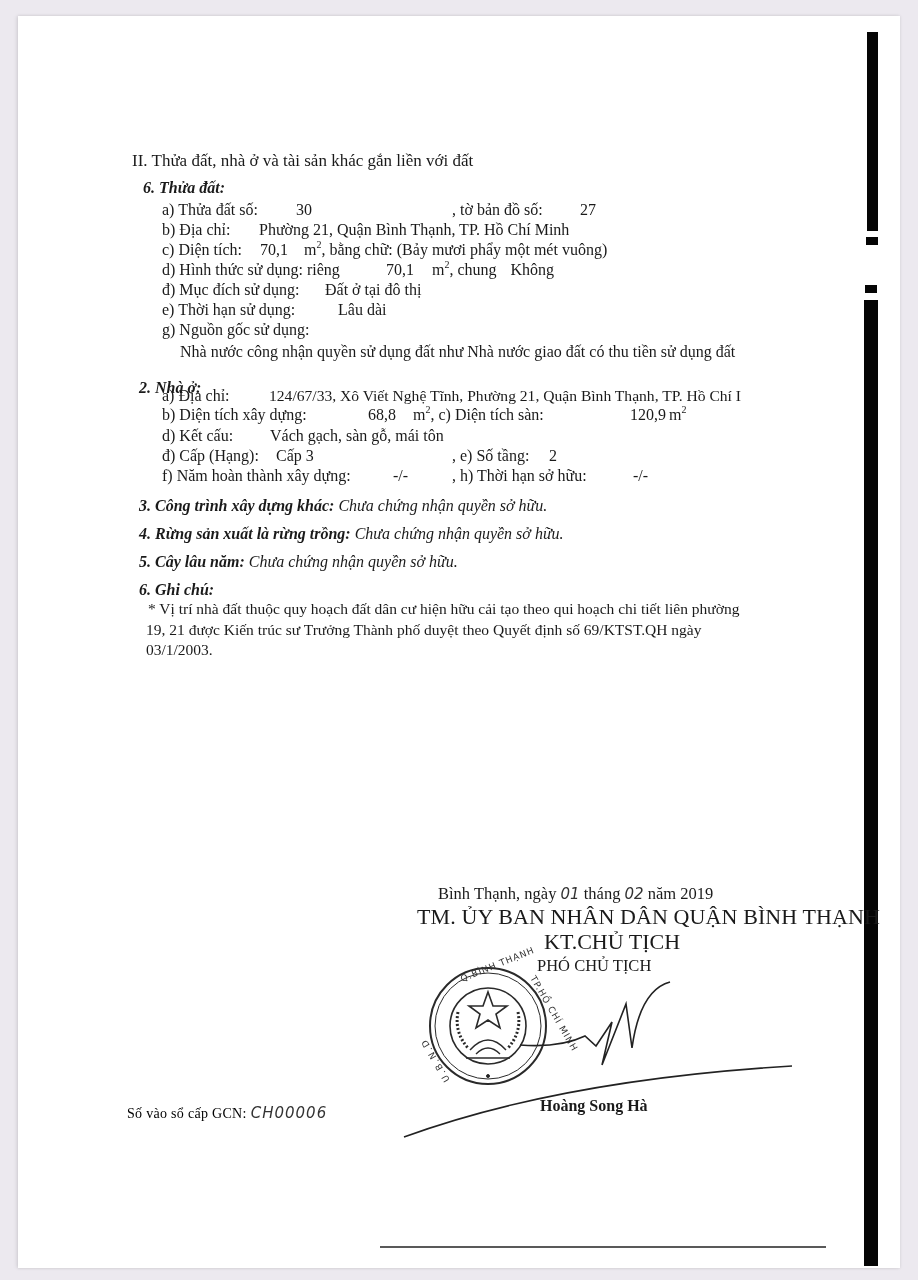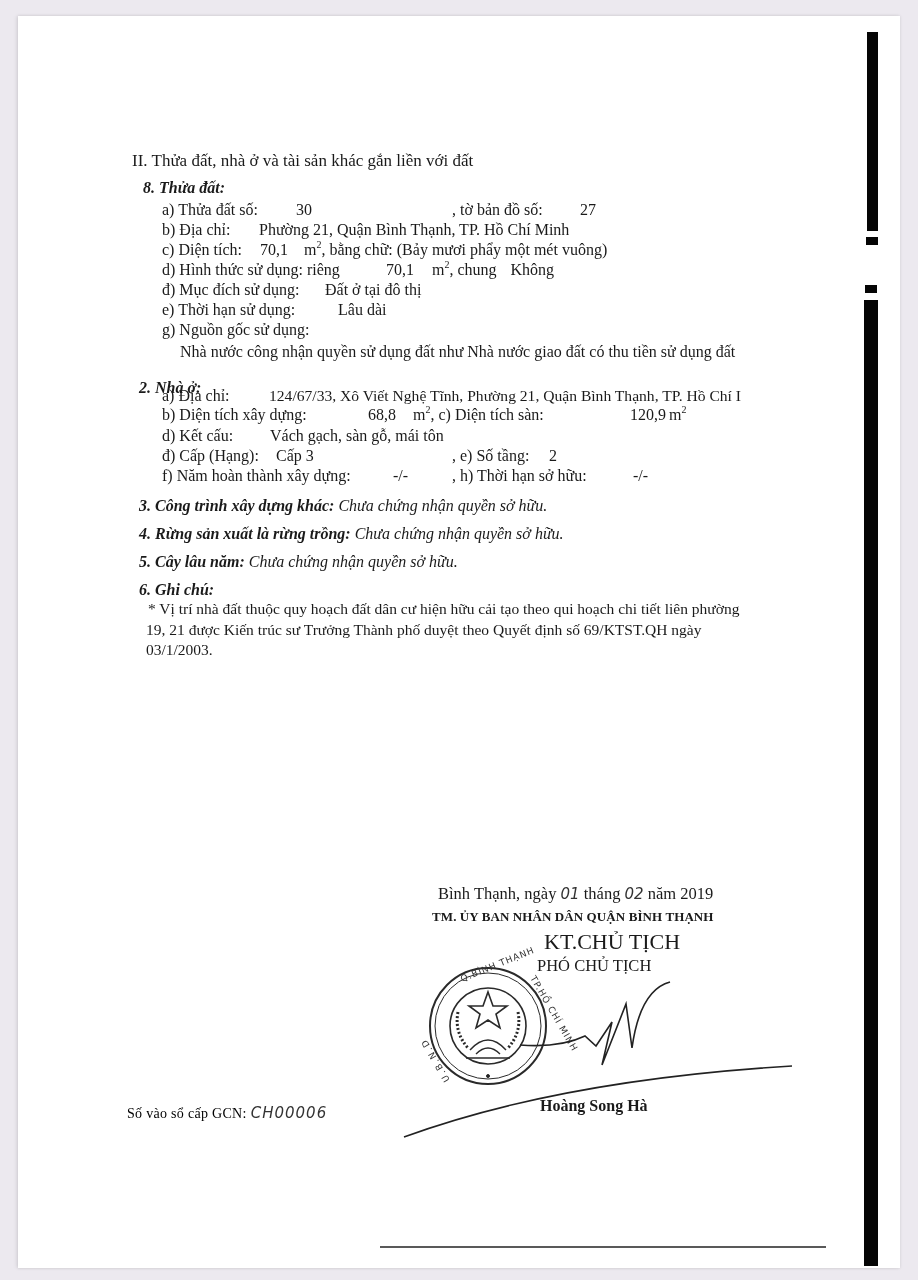--- a/index.html
+++ b/index.html
@@ -33,21 +33,21 @@
 
 <div class="paper"></div>
 
 <div class="bar" style="left:867px; top:32px; width:11px; height:199px;"></div>
 <div class="bar" style="left:866px; top:237px; width:12px; height:8px;"></div>
 <div class="bar" style="left:865px; top:285px; width:12px; height:8px;"></div>
 <div class="bar" style="left:864px; top:300px; width:14px; height:966px;"></div>
 
 <div class="line title" style="left:132px; top:151px;">II. Thửa đất, nhà ở và tài sản khác gắn liền với đất</div>
 
-<div class="line head-i" style="left:143px; top:178px;">8. Thửa đất:</div>
+<div class="line head-i" style="left:143px; top:178px;">6. Thửa đất:</div>
 
 <div class="line" style="left:162px; top:200px;">a) Thửa đất số:</div>
 <div class="val" style="left:296px; top:200px;">30</div>
 <div class="val" style="left:452px; top:200px;text-align:center;">, tờ bản đồ số:</div>
 <div class="val" style="left:580px; top:200px;">27</div>
 
 <div class="line" style="left:162px; top:220px;">b) Địa chỉ:</div>
 <div class="val" style="left:259px; top:220px;">Phường 21, Quận Bình Thạnh, TP. Hồ Chí Minh</div>
 
 <div class="line" style="left:162px; top:240px;">c) Diện tích:</div>
@@ -113,21 +113,21 @@
 <div class="line note" style="left:146px; top:620px;">19, 21 được Kiến trúc sư Trưởng Thành phố duyệt theo Quyết định số 69/KTST.QH ngày</div>
 <div class="line note" style="left:146px; top:640px;">03/1/2003.</div>
 
 <div class="line" style="left:438px; top:884px; font-size:16.5px;">
   <span>Bình Thạnh, ngày</span>
   <span class="hand">01</span>
   <span>tháng</span>
   <span class="hand">02</span>
   <span>năm 2019</span>
 </div>
-<div class="line bold" style="left:417px; top:907px; font-size:13px; font-weight:bold; letter-spacing:0.1px;margin-left:15px;">TM. ỦY BAN NHÂN DÂN QUẬN BÌNH THẠNH</div>
+<div class="line bold" style="left:417px; top:907px; font-size:22px; font-weight:normal; letter-spacing:0.1px;">TM. ỦY BAN NHÂN DÂN QUẬN BÌNH THẠNH</div>
 <div class="line" style="left:544px; top:932px; font-size:22px;">KT.CHỦ TỊCH</div>
 <div class="line" style="left:537px; top:956px; font-size:16.5px;">PHÓ CHỦ TỊCH</div>
 
 <svg width="918" height="1280">
   <g fill="none" stroke="#2a2a2a">
     <circle cx="488" cy="1026" r="58" stroke-width="2"></circle>
     <circle cx="488" cy="1026" r="53" stroke-width="1"></circle>
     <circle cx="488" cy="1026" r="38" stroke-width="1.6"></circle>
     <polygon points="488,992 493,1006 507,1006 496,1014 500,1028 488,1020 476,1028 480,1014 469,1006 483,1006" stroke-width="1.6"></polygon>
     <path d="M458 1012 Q454 1032 468 1048 M518 1012 Q522 1032 508 1048" stroke-width="3" stroke-dasharray="2 2"></path>

